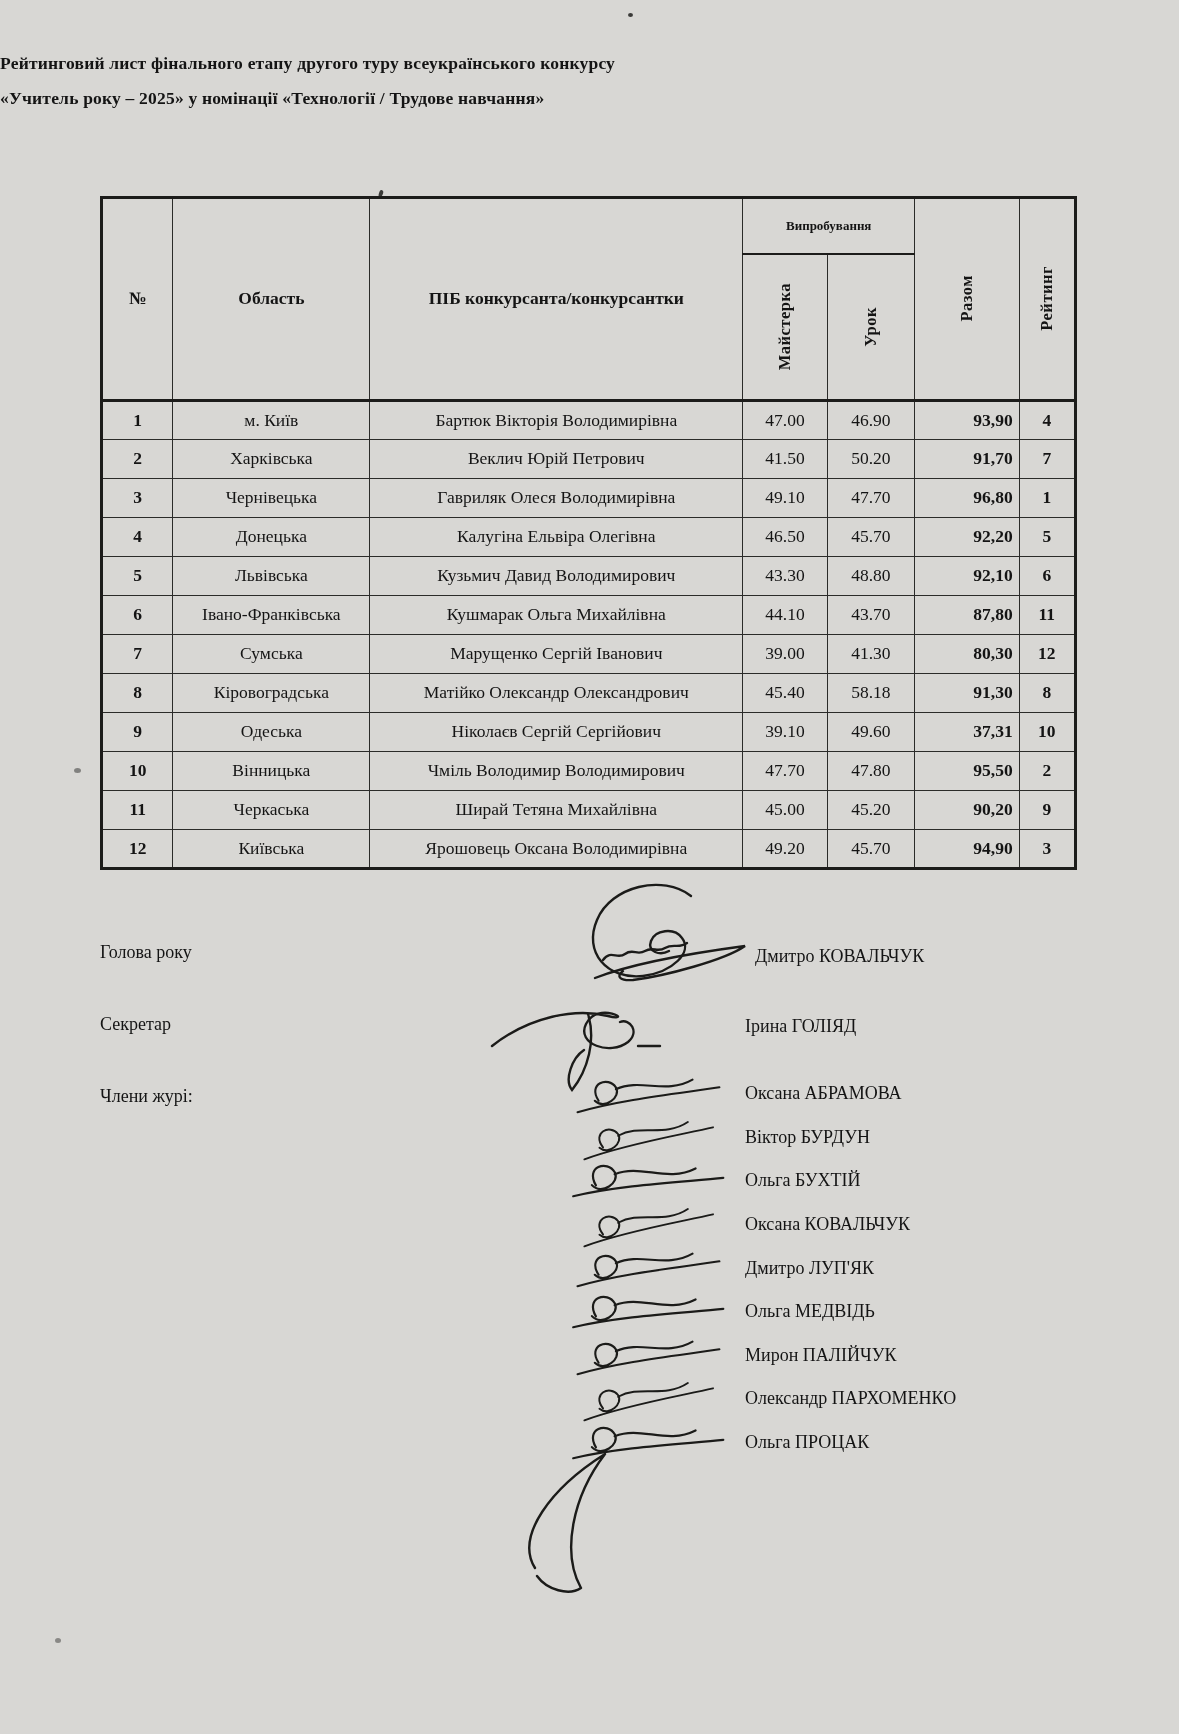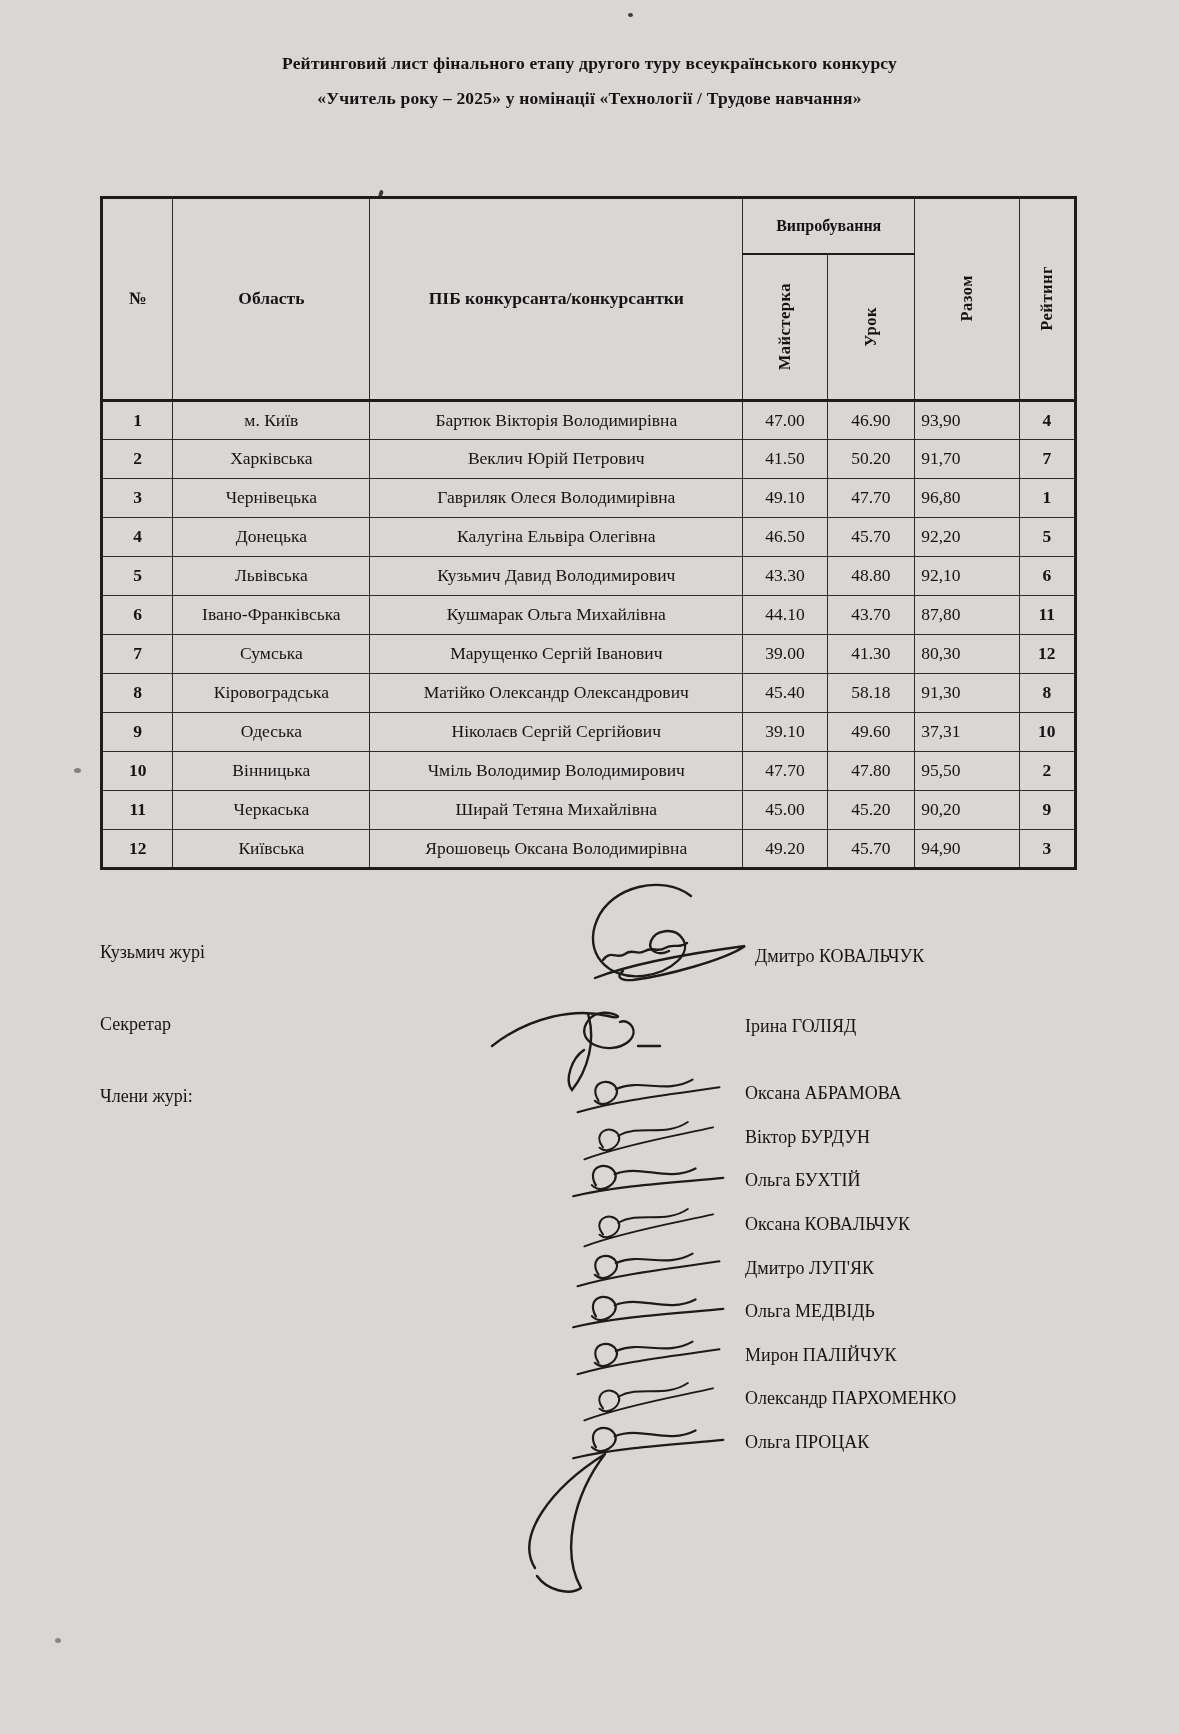--- a/index.html
+++ b/index.html
@@ -12,48 +12,48 @@
   
   .speck{position:absolute;background:#3a3a38;border-radius:50%;}
   .speck.s1{left:628px;top:13px;width:5px;height:4px;}
   .speck.s2{left:379px;top:190px;width:4px;height:7px;border-radius:40% 60% 60% 40%;transform:rotate(18deg);}
   .speck.s3{left:74px;top:768px;width:7px;height:5px;opacity:.55;}
   .speck.s4{left:55px;top:1638px;width:6px;height:5px;opacity:.5;}
   .speck.s5{left:545px;top:612px;width:4px;height:4px;opacity:.45;}
 
   .title{
     position:absolute;left:0;top:46px;width:100%;
-    text-align:center;font-weight:bold;font-size:17.5px;line-height:35px;
+    font-weight:bold;font-size:17.5px;line-height:35px;
     letter-spacing:.2px;
   }
 
   table.results{
     position:absolute;left:100px;top:196px;width:977px;
     border-collapse:collapse;table-layout:fixed;
     font-size:17.5px;
   }
   table.results th,table.results td{
     border:1.6px solid #2b2b29;
     padding:0 6px;overflow:hidden;white-space:nowrap;
   }
   table.results{border:3px solid #1c1c1a;}
   table.results thead th{font-weight:bold;}
   table.results thead tr.sub th{border-top:2px solid #1c1c1a;}
   table.results thead{border-bottom:3px solid #1c1c1a;}
-  th.trial-span{height:54px;font-size:16px;}
+  th.trial-span{height:54px;font-size:13px;}
   .vwrap{display:flex;align-items:center;justify-content:center;height:100%;}
   .vtext{
     writing-mode:vertical-rl;transform:rotate(180deg);
     font-weight:bold;font-size:16.5px;letter-spacing:.5px;
     margin:0 auto;
   }
   td.c-num{text-align:center;font-weight:bold;}
   td.c-region,td.c-name{text-align:center;padding-left:8px;}
   td.c-ws,td.c-ls{text-align:center;}
-  td.c-total{text-align:left;font-weight:normal;}
+  td.c-total{text-align:right;font-weight:bold;}
   td.c-rank{text-align:center;font-weight:bold;}
   tbody tr{height:39px;}
   thead tr.sub{height:146px;}
 
   .sig-label{position:absolute;left:100px;font-size:18px;}
   .sig-name{position:absolute;font-size:18px;white-space:nowrap;}
   .sig-svg{position:absolute;}
   .sig-svg path{fill:none;stroke:#1b1b19;stroke-width:2.4;stroke-linecap:round;}
 
   .members{position:absolute;left:560px;top:1072px;width:560px;}
@@ -223,21 +223,21 @@
     <td class="c-region">Київська</td>
     <td class="c-name">Ярошовець Оксана Володимирівна</td>
     <td class="c-ws">49.20</td>
     <td class="c-ls">45.70</td>
     <td class="c-total">94,90</td>
     <td class="c-rank">3</td>
   </tr>
     </tbody>
 </table>
 
-<div class="sig-label" style="top:942px;">Кузьмич журі</div>
+<div class="sig-label" style="top:942px;">Голова року</div>
 <svg class="sig-svg" style="left:563px;top:880px;" width="195" height="115" viewBox="0 0 195 115">
   <path d="M128,16 C100,-6 48,6 34,40 C20,72 44,100 80,96 C110,92 130,72 119,58 C111,47 92,50 88,61 C84,72 97,76 106,71"></path>
   <path d="M40,80 c8,-11 14,0 22,-6 c8,-6 12,2 20,-3 c8,-5 12,2 20,-3 c8,-5 14,1 22,-5"></path>
   <path d="M32,98 C78,80 152,70 182,66 C162,80 102,96 70,100 C58,101 52,97 60,91"></path>
 </svg>
 <div class="sig-name" style="left:755px;top:946px;">Дмитро КОВАЛЬЧУК</div>
 
 <div class="sig-label" style="top:1014px;">Секретар</div>
 <svg class="sig-svg" style="left:478px;top:992px;" width="230" height="105" viewBox="0 0 230 105">
   <path d="M14,54 C52,24 98,16 130,24 C158,31 120,8 108,32 C98,52 132,64 150,50 C162,40 152,26 142,30"></path>

